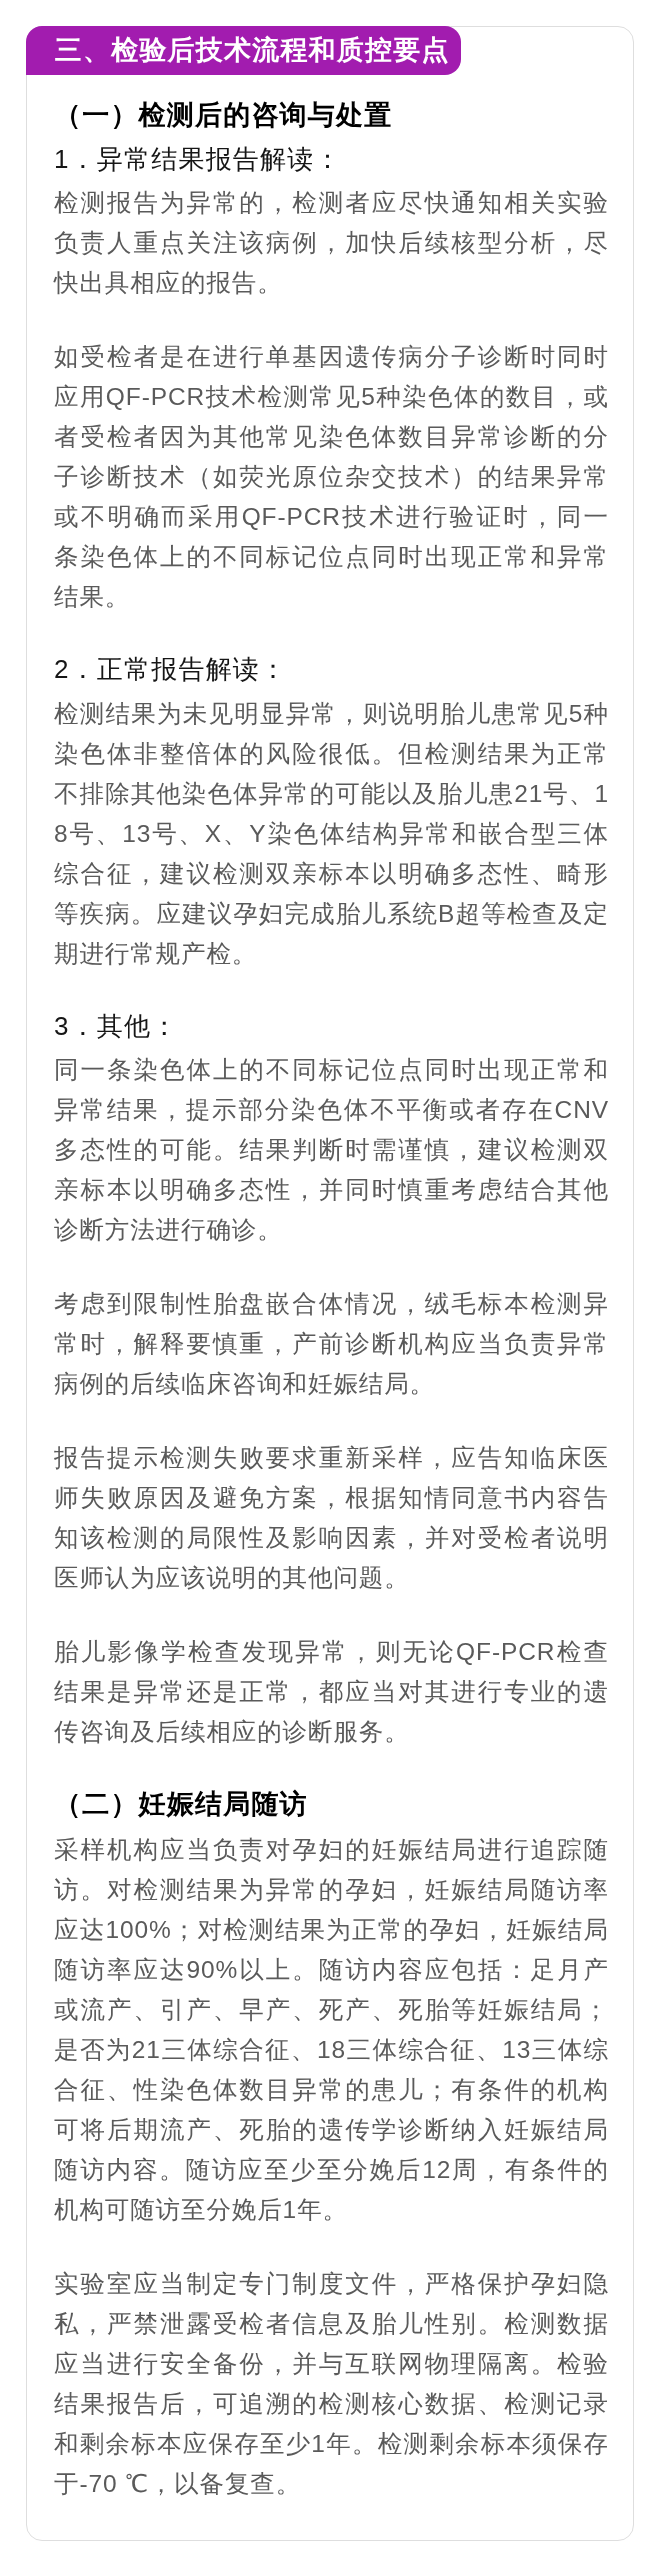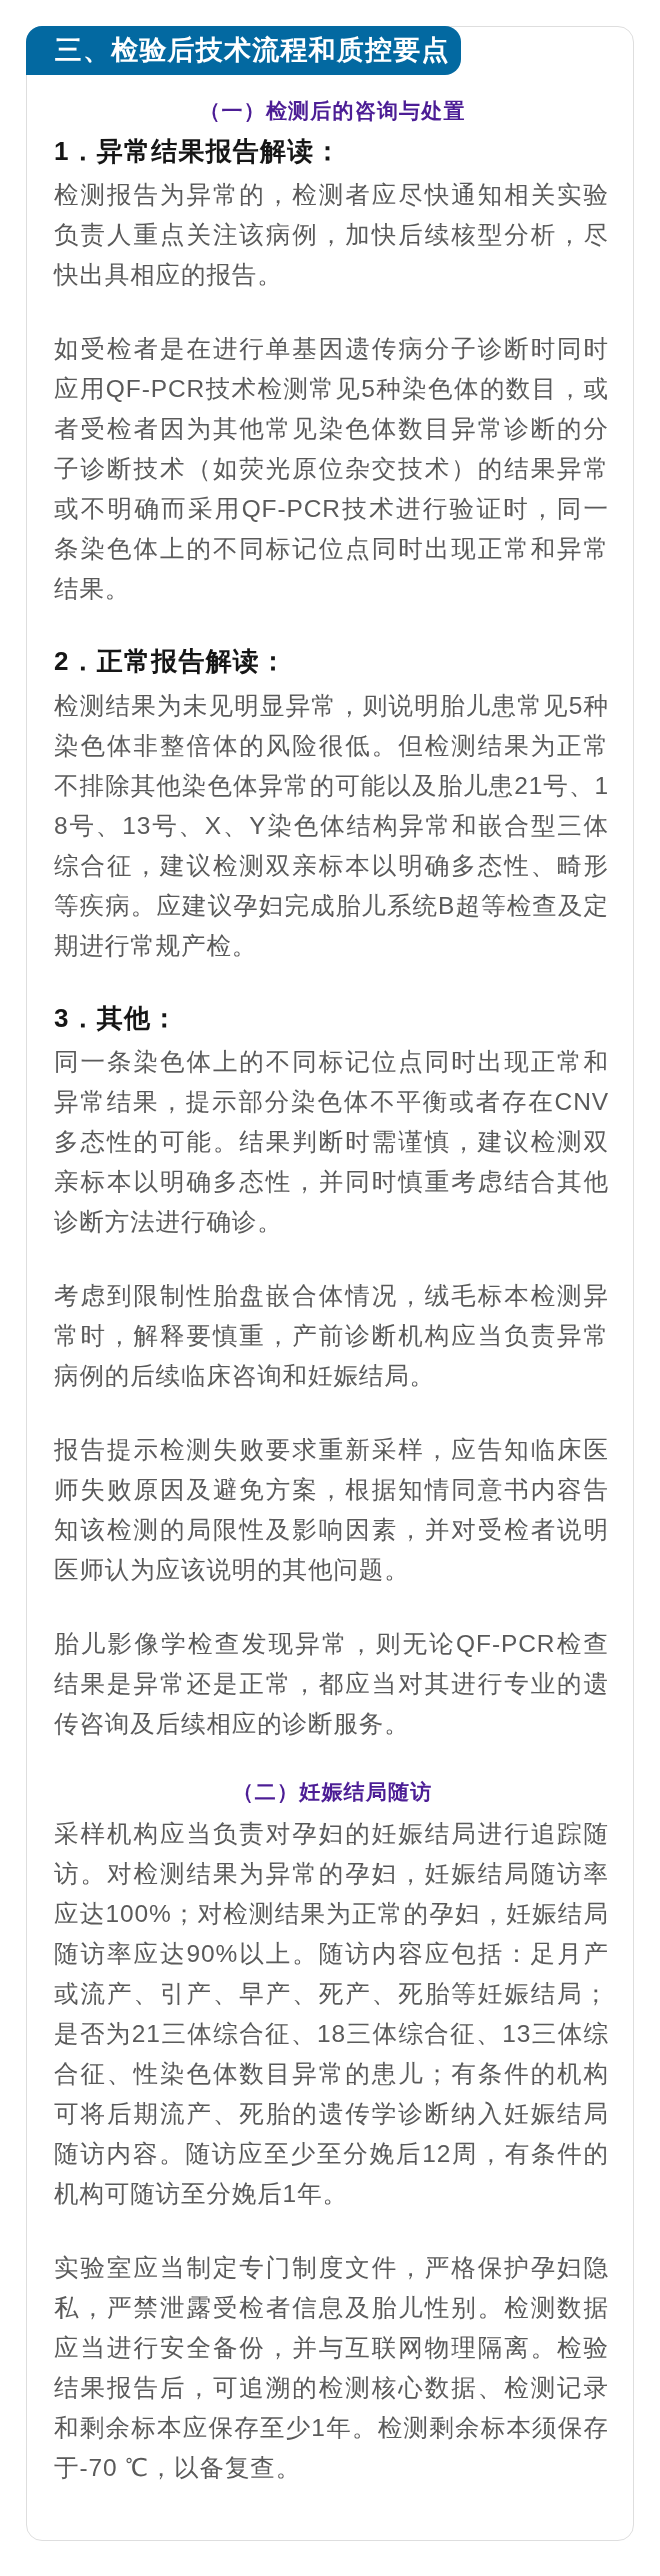--- a/index.html
+++ b/index.html
@@ -23,49 +23,48 @@
     min-height: 2515px;
     background: #ffffff;
     border: 1.2px solid #dedede;
     border-radius: 16px;
   }
   .banner {
     box-sizing: border-box;
     margin: -1.2px 0 0 -1.2px;
     width: 435px;
     height: 49px;
-    background: #0369a1;
+    background: #a21caf;
     border-radius: 16px 16px 16px 0;
     display: flex;
     align-items: center;
     padding-left: 29px;
   }
   .banner-title {
     color: #ffffff;
     font-size: 27px;
     font-weight: bold;
     letter-spacing: 1.2px;
     white-space: nowrap;
   }
   .card-body {
     padding: 13.5px 22px 17px 27px;
   }
   .h2 {
-    font-size: 21px;
+    font-size: 27px;
     line-height: 1.35;
     font-weight: bold;
-    color: #4c1d95;
+    color: #000000;
     margin: 8.6px 0 7.3px 0;
     letter-spacing: 1.2px;
-    text-align: center;
   }
   .h3 {
     font-size: 26px;
     line-height: 1.4;
-    font-weight: bold;
+    font-weight: normal;
     color: #161616;
     margin: 0 0 6.1px 0;
     letter-spacing: 1.2px;
   }
   .para {
     font-size: 24.5px;
     line-height: 40px;
     color: #5a5a5a;
     margin: 0 2px 34px 0;
     text-align: justify;

